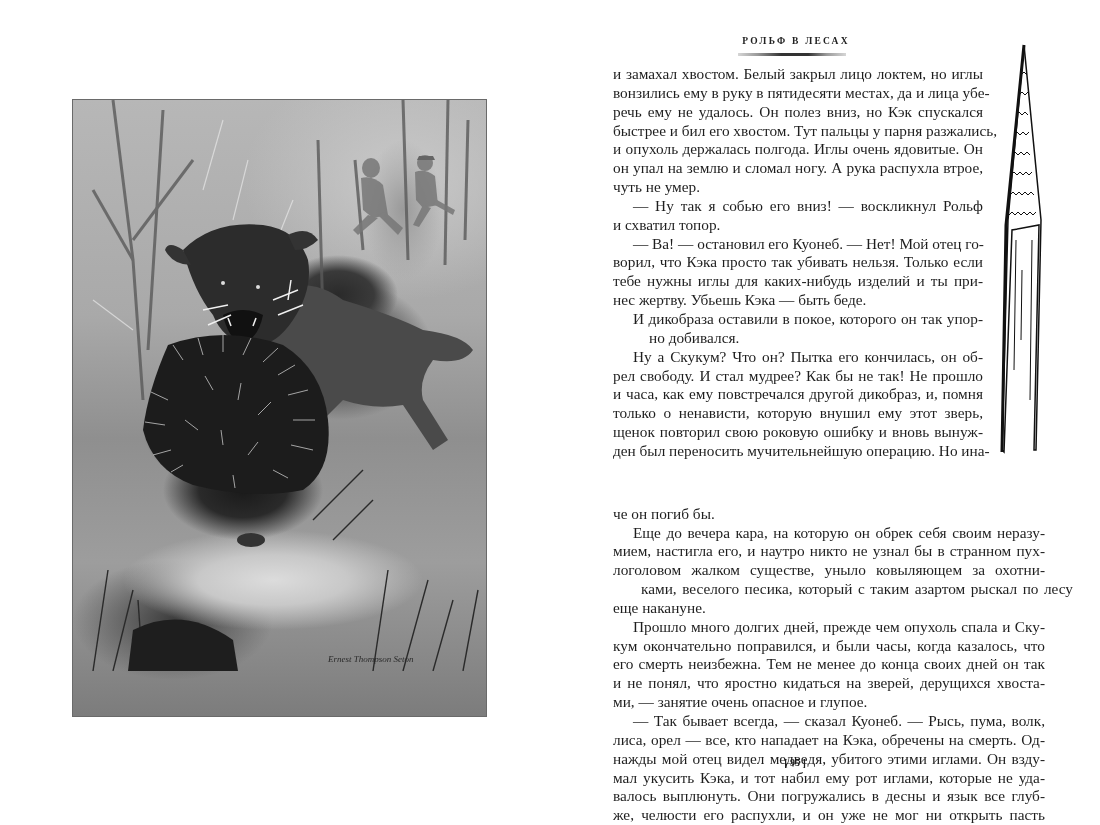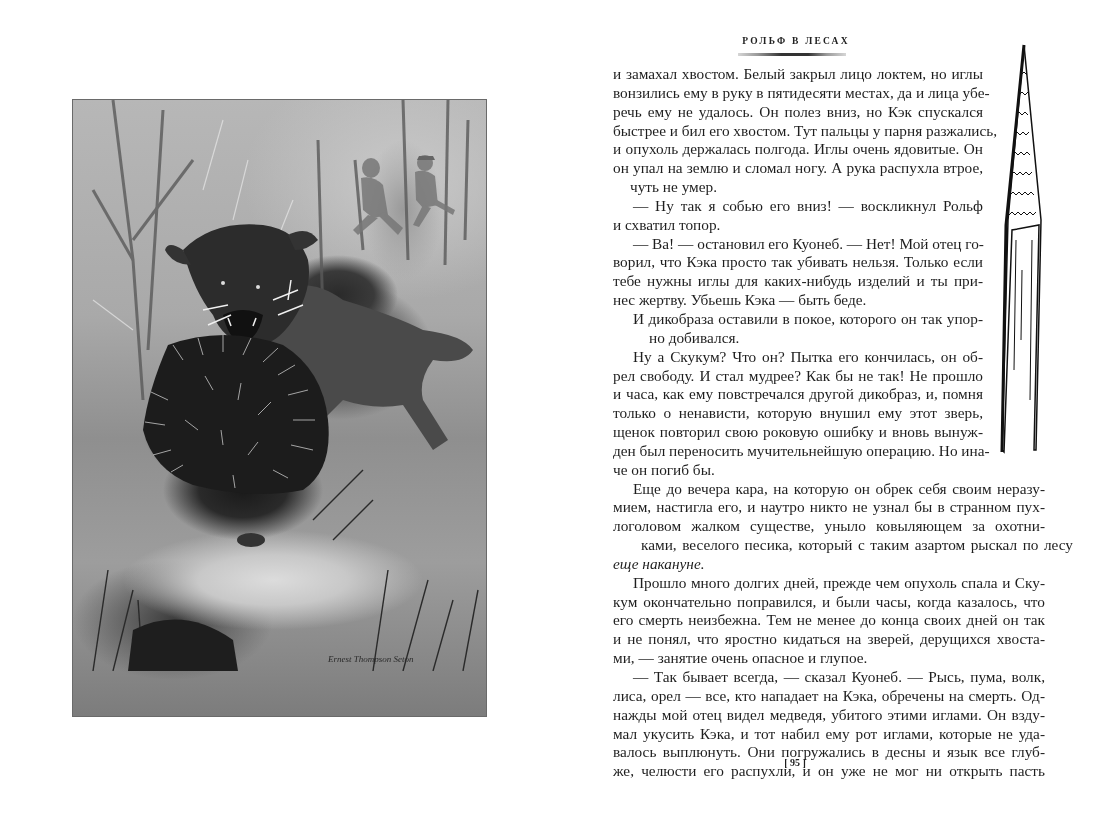--- a/index.html
+++ b/index.html
@@ -163,41 +163,41 @@
     <div class="running-head">РОЛЬФ В ЛЕСАХ</div>
     <div class="head-rule"></div>
 
     <div class="text-column" id="text-column">
         <span class="line" style="width: 370px;">и замахал хвостом. Белый закрыл лицо локтем, но иглы</span>
         <span class="line" style="width: 370px;">вонзились ему в руку в пятидесяти местах, да и лица убе-</span>
         <span class="line" style="width: 370px;">речь ему не удалось. Он полез вниз, но Кэк спускался</span>
         <span class="line" style="width: 370px;">быстрее и бил его хвостом. Тут пальцы у парня разжались,</span>
         <span class="line" style="width: 370px;">и опухоль держалась полгода. Иглы очень ядовитые. Он</span>
         <span class="line" style="width: 370px;">он упал на землю и сломал ногу. А рука распухла втрое,</span>
-        <span class="line last" style="width: 370px; margin-left: 17px;">чуть не умер.</span>
+        <span class="line last" style="width: 370px;">чуть не умер.</span>
         <span class="line indent" style="width: 350px;">— Ну так я собью его вниз! — воскликнул Рольф</span>
         <span class="line last" style="width: 370px;">и схватил топор.</span>
         <span class="line indent" style="width: 350px;">— Ва! — остановил его Куонеб. — Нет! Мой отец го-</span>
         <span class="line" style="width: 370px;">ворил, что Кэка просто так убивать нельзя. Только если</span>
         <span class="line" style="width: 370px;">тебе нужны иглы для каких-нибудь изделий и ты при-</span>
         <span class="line last" style="width: 370px;">нес жертву. Убьешь Кэка — быть беде.</span>
         <span class="line indent" style="width: 350px;">И дикобраза оставили в покое, которого он так упор-</span>
         <span class="line last" style="width: 370px; margin-left: 36px;">но добивался.</span>
         <span class="line indent" style="width: 350px;">Ну а Скукум? Что он? Пытка его кончилась, он об-</span>
         <span class="line" style="width: 370px;">рел свободу. И стал мудрее? Как бы не так! Не прошло</span>
         <span class="line" style="width: 370px;">и часа, как ему повстречался другой дикобраз, и, помня</span>
         <span class="line" style="width: 370px;">только о ненависти, которую внушил ему этот зверь,</span>
         <span class="line" style="width: 370px;">щенок повторил свою роковую ошибку и вновь вынуж-</span>
         <span class="line" style="width: 370px;">ден был переносить мучительнейшую операцию. Но ина-</span>
-        <span class="line last" style="width: 370px;">че он погиб бы.</span>
+        <span class="line last" style="width: 370px; margin-top: 44px;">че он погиб бы.</span>
         <span class="line indent" style="width: 412px;">Еще до вечера кара, на которую он обрек себя своим неразу-</span>
         <span class="line" style="width: 432px;">мием, настигла его, и наутро никто не узнал бы в странном пух-</span>
         <span class="line" style="width: 432px;">логоловом жалком существе, уныло ковыляющем за охотни-</span>
         <span class="line" style="width: 432px; margin-left: 28px;">ками, веселого песика, который с таким азартом рыскал по лесу</span>
-        <span class="line last" style="width: 432px; font-style: italic;">еще накануне.</span>
+        <span class="line last" style="width: 432px;">еще накануне.</span>
         <span class="line indent" style="width: 412px;">Прошло много долгих дней, прежде чем опухоль спала и Ску-</span>
         <span class="line" style="width: 432px;">кум окончательно поправился, и были часы, когда казалось, что</span>
         <span class="line" style="width: 432px;">его смерть неизбежна. Тем не менее до конца своих дней он так</span>
         <span class="line" style="width: 432px;">и не понял, что яростно кидаться на зверей, дерущихся хвоста-</span>
         <span class="line last" style="width: 432px;">ми, — занятие очень опасное и глупое.</span>
         <span class="line indent" style="width: 412px;">— Так бывает всегда, — сказал Куонеб. — Рысь, пума, волк,</span>
         <span class="line" style="width: 432px;">лиса, орел — все, кто нападает на Кэка, обречены на смерть. Од-</span>
         <span class="line" style="width: 432px;">нажды мой отец видел медведя, убитого этими иглами. Он взду-</span>
         <span class="line" style="width: 432px;">мал укусить Кэка, и тот набил ему рот иглами, которые не уда-</span>
         <span class="line" style="width: 432px;">валось выплюнуть. Они погружались в десны и язык все глуб-</span>

